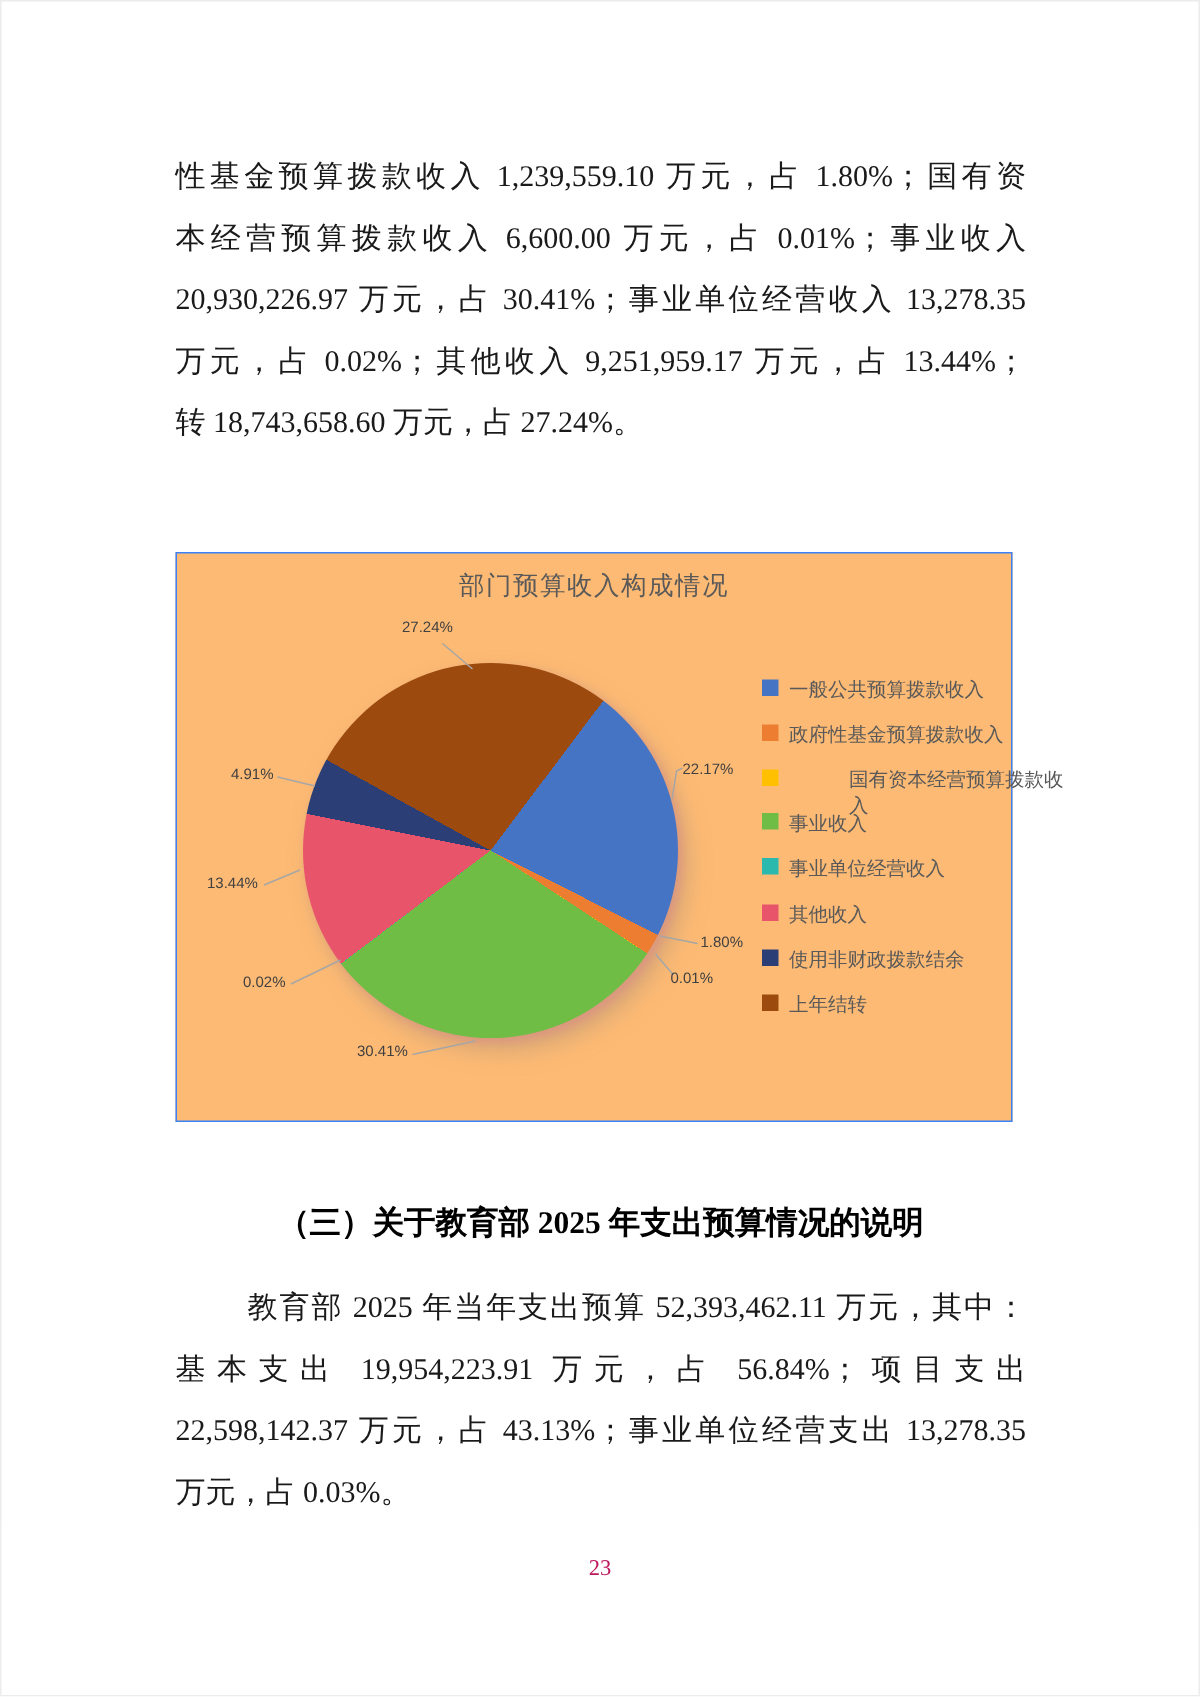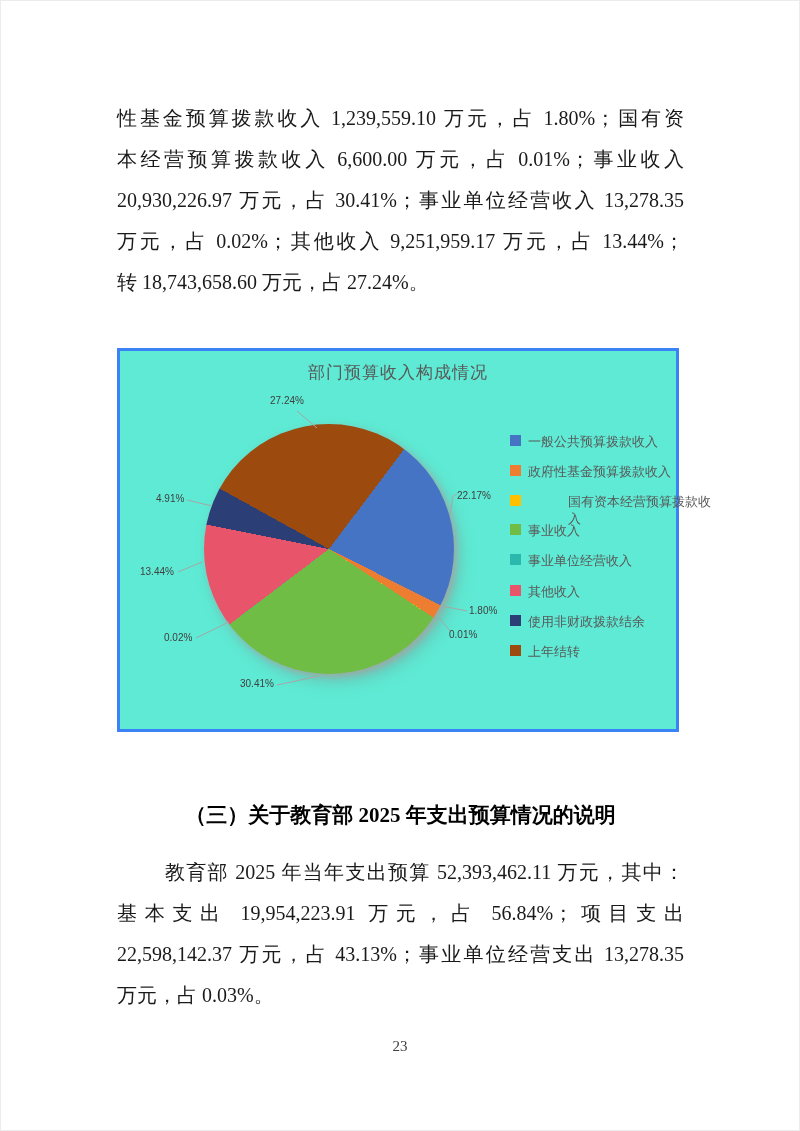--- a/index.html
+++ b/index.html
@@ -13,26 +13,26 @@
   .para .line{text-align:justify;}
   .para .line.j{text-align-last:justify;}
   .para .line.l{text-align-last:left;}
   .para .line.indent{text-indent:48px;}
   .section-heading{
     position:absolute;left:117px;top:799px;width:567px;text-align:center;
     font-size:21px;font-weight:700;color:#000;line-height:32px;
   }
   .page-number{
     position:absolute;left:0;top:1038px;width:100%;text-align:center;
-    font-size:15px;color:#404040;
+    font-size:15px;color:#be185d;
   }
   
   .chart-box{
-    position:absolute;left:117px;top:348px;width:556px;height:378px;
-    background:#5eead4;border:3px solid #3b82f6;
+    position:absolute;left:117px;top:368px;width:556px;height:378px;
+    background:#fdba74;border:1px solid #3b82f6;
     font-family:"Liberation Sans","DejaVu Sans",sans-serif;
   }
   .chart-title{
     position:absolute;top:10px;left:0;width:100%;text-align:center;
     font-size:17px;color:#595959;letter-spacing:1px;
   }
   .pie{
     position:absolute;left:84px;top:73px;width:250px;height:250px;border-radius:50%;
     filter:drop-shadow(3px 3px 3px rgba(221,130,140,.45)) drop-shadow(5px 7px 7px rgba(120,120,120,.30));
   }

